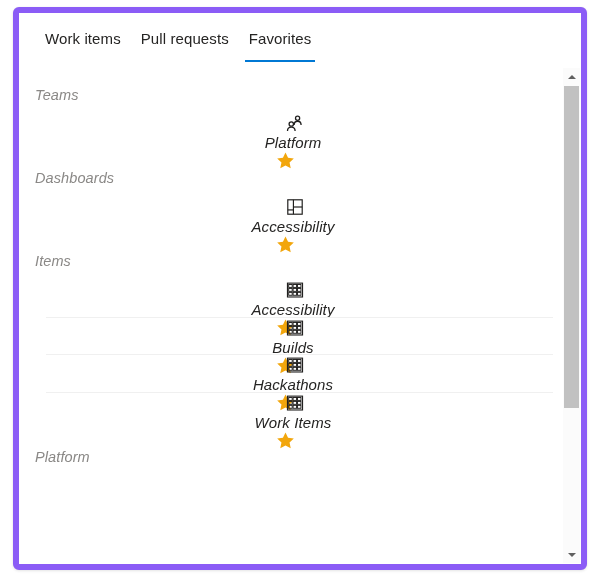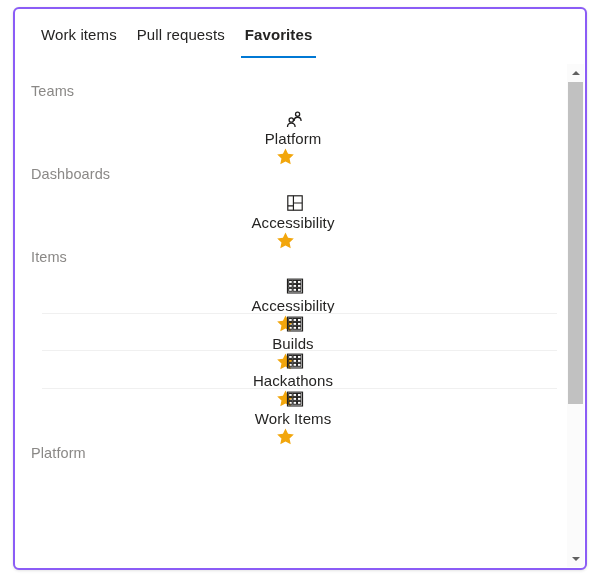--- a/index.html
+++ b/index.html
@@ -12,21 +12,21 @@
     overflow: hidden;
   }
 
   #panel-card {
     position: absolute;
     left: 13px;
     top: 7px;
     width: 574px;
     height: 563px;
     background: #ffffff;
-    border: 2px solid #8b5cf6;
+    border: 6px solid #8b5cf6;
     border-radius: 6px;
     box-shadow: 0 1px 3px rgba(0,0,0,0.10), 0 0 1px rgba(0,0,0,0.08);
     box-sizing: border-box;
     overflow: hidden;
   }
 
   
   #tab-bar {
     position: absolute;
     left: 0;
@@ -41,21 +41,21 @@
   .tab {
     position: relative;
     padding: 17px 10px 0 10px;
     font-size: 15px;
     color: #252423;
     cursor: pointer;
     white-space: nowrap;
     letter-spacing: 0.1px;
   }
   .tab.selected {
-    font-weight: 700;
+    font-weight: 400;
   }
   .tab .tab-underline {
     display: none;
   }
   .tab.selected .tab-underline {
     display: block;
     position: absolute;
     left: 6px;
     right: 6px;
     bottom: -15px;
@@ -64,20 +64,21 @@
   }
 
   
   #list-region {
     position: absolute;
     left: 0;
     top: 55px;
     right: 0;
     bottom: 0;
     overflow: hidden;
+    font-style: italic;
   }
 
   #list-inner {
     position: absolute;
     left: 0;
     top: 0;
     right: 18px;
     padding-left: 15px;
     padding-right: 10px;
     box-sizing: border-box;

